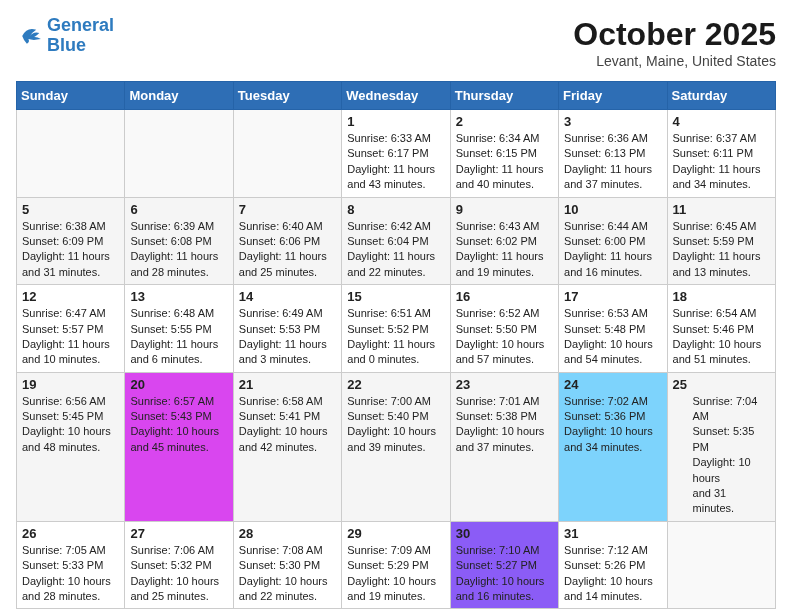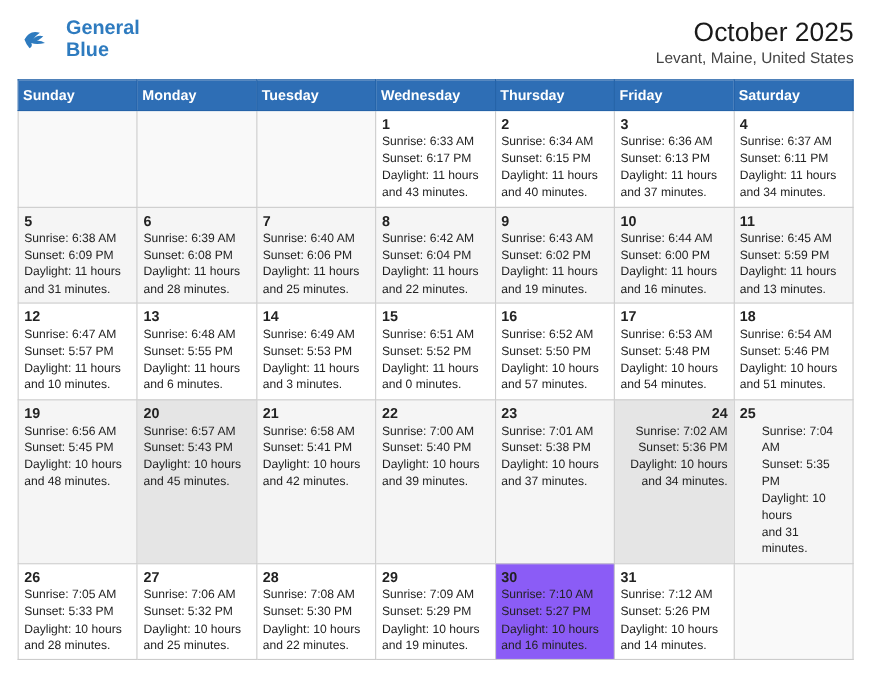--- a/index.html
+++ b/index.html
@@ -12,41 +12,41 @@
     }
     .header {
       display: flex;
       justify-content: space-between;
       align-items: flex-start;
       margin-bottom: 12px;
     }
     .logo {
       display: flex;
       align-items: center;
-      gap: 16px;
+      gap: 3px;
     }
     .logo-text {
       font-size: 18px;
       font-weight: bold;
       color: #1a3a5c;
       line-height: 1.1;
     }
     .logo-text span {
       color: #2e7bbf;
     }
     .logo-bird {
       width: 28px;
       height: 22px;
     }
     .title-block {
       text-align: right;
     }
     .month-title {
-      font-size: 24px;
-      font-weight: normal;
+      font-size: 32px;
+      font-weight: bold;
       color: #1a1a1a;
     }
     .location {
       font-size: 14px;
       color: #444;
     }
     .calendar {
       width: 100%;
       border-collapse: collapse;
       border: 1px solid #ccc;
@@ -259,21 +259,21 @@
         </td>
       </tr>
       <tr>
         <td style="background: rgb(245, 245, 245);">
           <span class="day-num">19</span>
           <div class="day-info" style="white-space: pre-line;">Sunrise: 6:56 AM
 Sunset: 5:45 PM
 Daylight: 10 hours
 and 48 minutes.</div>
         </td>
-        <td style="background: #e5e5e5;">
+        <td style="background: #d946ef;">
           <span class="day-num">20</span>
           <div class="day-info" style="white-space: pre-line;">Sunrise: 6:57 AM
 Sunset: 5:43 PM
 Daylight: 10 hours
 and 45 minutes.</div>
         </td>
         <td style="background: rgb(245, 245, 245); margin-left: 47px;">
           <span class="day-num">21</span>
           <div class="day-info" style="white-space: pre-line;">Sunrise: 6:58 AM
 Sunset: 5:41 PM
@@ -287,21 +287,21 @@
 Daylight: 10 hours
 and 39 minutes.</div>
         </td>
         <td style="background: rgb(245, 245, 245);">
           <span class="day-num">23</span>
           <div class="day-info" style="white-space: pre-line;">Sunrise: 7:01 AM
 Sunset: 5:38 PM
 Daylight: 10 hours
 and 37 minutes.</div>
         </td>
-        <td style="background: #e5e5e5; text-align: right;">
+        <td style="background: #7dd3fc;">
           <span class="day-num">24</span>
           <div class="day-info" style="white-space: pre-line;">Sunrise: 7:02 AM
 Sunset: 5:36 PM
 Daylight: 10 hours
 and 34 minutes.</div>
         </td>
         <td style="background: rgb(245, 245, 245);">
           <span class="day-num">25</span>
           <div class="day-info" style="white-space: pre-line; margin-left: 20px;">Sunrise: 7:04 AM
 Sunset: 5:35 PM

